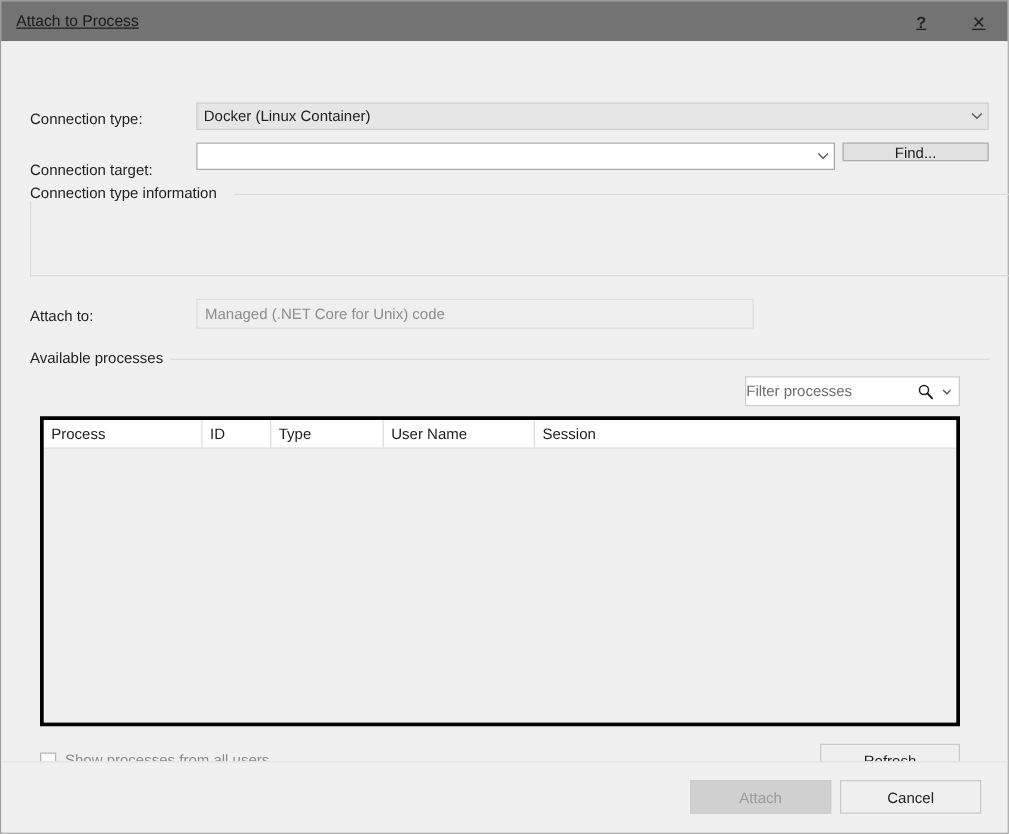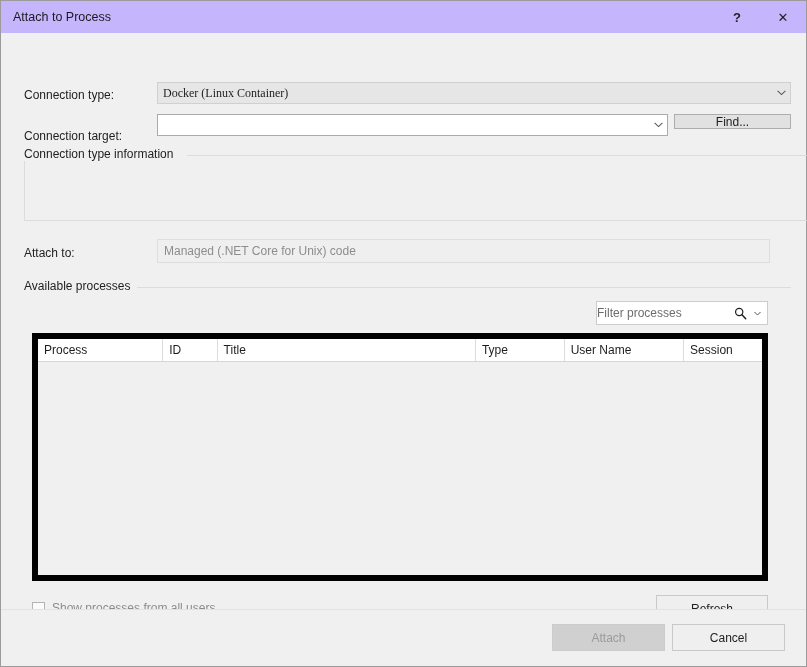--- a/index.html
+++ b/index.html
@@ -22,25 +22,26 @@
     height: 667px;
     box-sizing: border-box;
     border: 1px solid #9b9b9b;
     background: #f0f0f0;
     display: flex;
     flex-direction: column;
   }
   
   .titlebar {
     height: 32px;
-    background: #c4b5fd;
+    background: #737373;
     display: flex;
     align-items: center;
     flex: 0 0 auto;
     position: relative;
+    text-decoration: underline;
   }
   .titlebar-text {
     margin-left: 12px;
     font-size: 12.5px;
     color: #1b1b1b;
   }
   .titlebar-buttons {
     margin-left: auto;
     display: flex;
     height: 32px;
@@ -87,21 +88,20 @@
     border: 1px solid #ababab;
     background: #ffffff;
     display: flex;
     align-items: center;
     font-size: 12px;
   }
   .combo.disabled-look {
     background: #e6e6e6;
     border-color: #d0d0d0;
     color: #1e1e1e;
-    font-family: Liberation Serif, serif;
   }
   .combo .combo-text {
     padding-left: 5px;
     flex: 1 1 auto;
     overflow: hidden;
     white-space: nowrap;
   }
   .combo .chev {
     width: 17px;
     display: flex;
@@ -217,21 +217,21 @@
     align-items: center;
     justify-content: center;
     color: #555;
     padding-right: 4px;
   }
 
   
   .table {
     position: absolute;
     box-sizing: border-box;
-    border: 6px solid #000000;
+    border: 3px solid #000000;
     background: #f0f0f0;
     overflow: hidden;
   }
   .thead {
     display: flex;
     height: 22px;
     background: #ffffff;
     border-bottom: 1px solid #d6d6d6;
   }
   .th {
@@ -306,21 +306,21 @@
     </div>
     <div class="btn" style="left:673px; top:81px; width:117px; height:15px;">Find...</div>
 
     <div class="groupbox" style="left:23px; top:115px; width:803px; height:73px;">
       <div class="gb-label">Connection type information</div>
       <div class="gb-frame"></div>
       <div class="gb-top-right" style="width:640px;"></div>
     </div>
 
     <div class="row-label" style="left:23px; top:213px;">Attach to:</div>
-    <div class="readonly-field" style="left:156px; top:206px; width:613px;">Managed (.NET Core for Unix) code</div>
+    <div class="readonly-field" style="left:156px; top:206px; width:446px;">Managed (.NET Core for Unix) code</div>
 
     <div class="groupbox" style="left:23px; top:247px; width:767px; height:345px;">
       <div class="gb-label">Available processes</div>
       <div class="gb-top-right" style="width:665px;"></div>
     </div>
 
     <div class="filterbox" style="left:595px; top:268px; width:172px; height:24px;">
       <span class="ph">Filter processes</span>
       <span class="search-ic">
         <svg width="13" height="13" viewBox="0 0 14 14">
@@ -332,21 +332,20 @@
         <svg width="7" height="5" viewBox="0 0 7 5">
             <path d="M0.5 1 L3.5 4 L6.5 1" fill="none" stroke="#555" stroke-width="1"></path>
           </svg>
       </span>
     </div>
 
     <div class="table" style="left:31px; top:300px; width:736px; height:248px;">
       <div class="thead">
         <div class="th" style="width:127px;">Process</div>
         <div class="th" style="width:55px;">ID</div>
-        <div class="th" style="width:262px;">Title</div>
         <div class="th" style="width:90px;">Type</div>
         <div class="th" style="width:121px;">User Name</div>
         <div class="th" style="width:79px;">Session</div>
       </div>
       <div class="tbody"></div>
     </div>
 
     <div class="checkrow" style="left:31px; top:568px;">
       <span class="checkbox"></span>
       <span class="cb-label">Show processes from all users</span>

